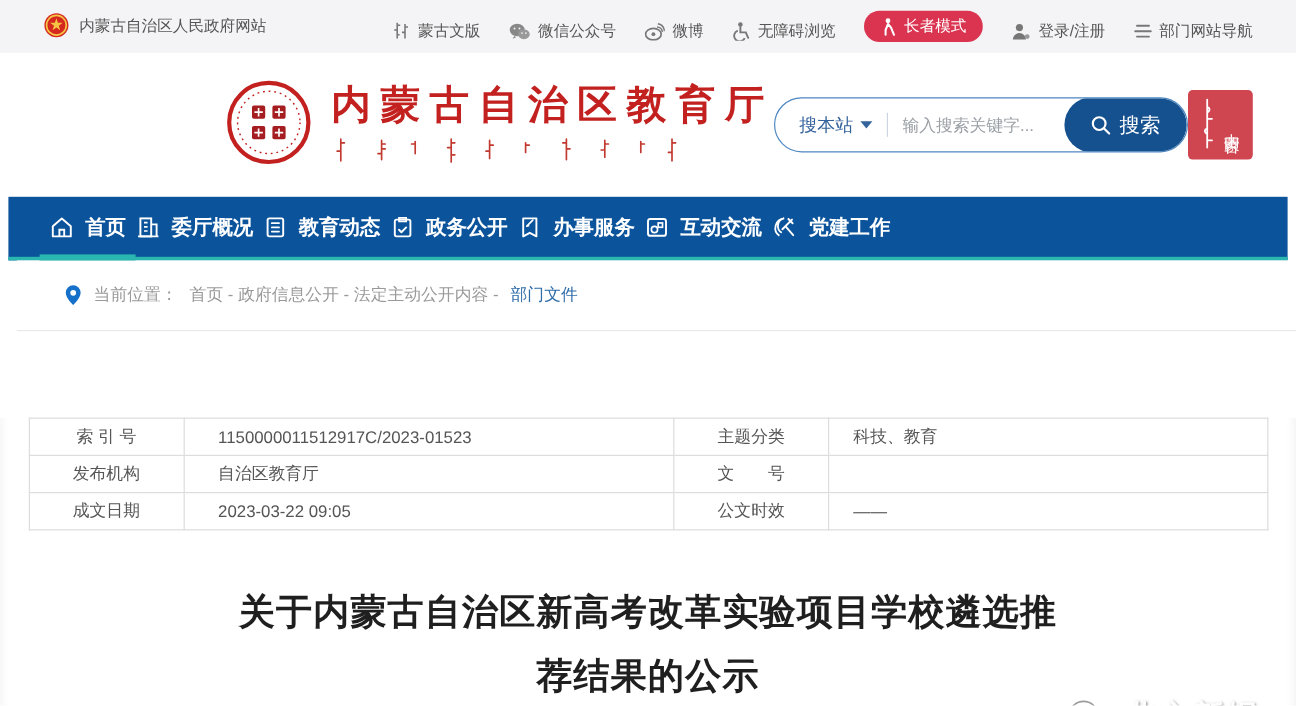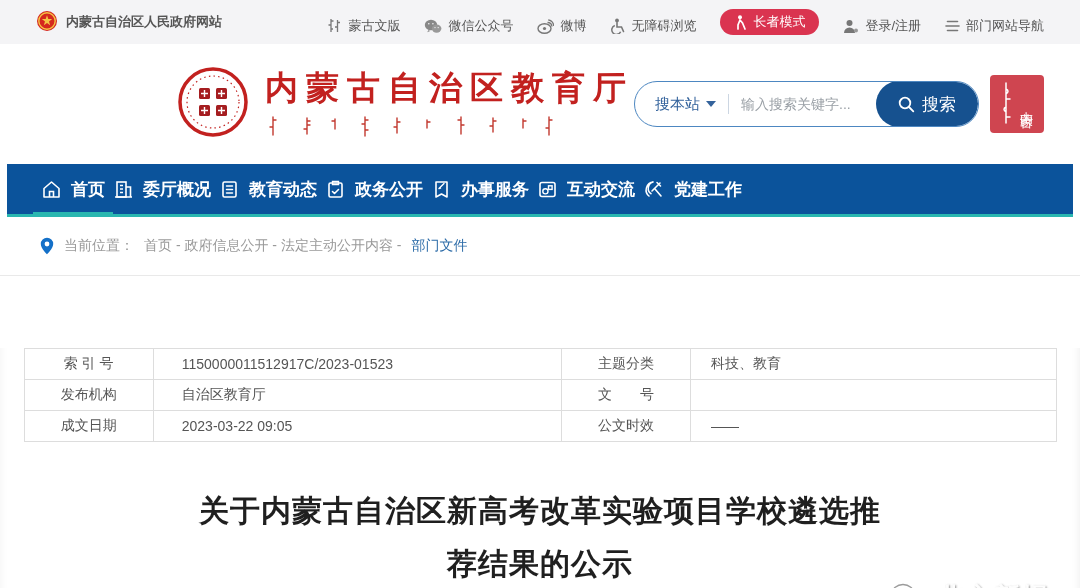--- a/index.html
+++ b/index.html
@@ -2,36 +2,36 @@
 <html><head>
 <meta charset="utf-8">
 <style>
   * { margin:0; padding:0; box-sizing:border-box; }
   html,body { width:1080px; height:588px; overflow:hidden; background:#fff;
     font-family:"Liberation Sans","DejaVu Sans",sans-serif; }
 
   
   .topbar { height:44px; background:#f4f4f6; display:flex; align-items:center;
     justify-content:space-between; padding:0 36px; font-size:13px; color:#555; }
-  .topbar-left { display:flex; align-items:center; gap:8px; cursor:pointer;font-weight:bold; }
+  .topbar-left { display:flex; align-items:center; gap:8px; cursor:pointer; }
   .topbar-right { display:flex; align-items:flex-end; gap:24px; }
   .tb-item { display:flex; align-items:center; gap:6px; cursor:pointer; color:#555; }
   .tb-item svg { display:block; }
   .elder-pill { background:#da3450; color:#fff; border-radius:14px; height:26px;
     padding:0 14px; display:flex; align-items:center; gap:6px; font-size:13px; }
 
   
   .header { height:120px; background:#fff; display:flex; align-items:center;
     justify-content:flex-end; padding:0 36px; }
   .brand { display:flex; align-items:center; gap:16px; cursor:pointer; }
   .brand-text .cn { color:#c2211f; font-family:"Liberation Serif","DejaVu Serif",serif;
     font-weight:bold; font-size:33px; letter-spacing:8px; white-space:nowrap; }
   .brand-text .mong { margin-top:4px; }
 
-  .header-right { display:flex; align-items:center; gap:11px; }
+  .header-right { display:flex; align-items:center; gap:0; }
   .searchbox { width:345px; height:46px; border:1px solid #4d87c1; border-radius:23px;
     display:flex; align-items:center; background:#fff; overflow:hidden; }
   .search-scope { display:flex; align-items:center; gap:6px; padding:0 12px 0 20px;
     color:#34639c; font-size:15px; cursor:pointer; white-space:nowrap; }
   .caret-down { width:0; height:0; border-left:5px solid transparent;
     border-right:5px solid transparent; border-top:6px solid #34639c; }
   .search-divider { width:1px; height:20px; background:#ccd6e2; }
   .search-input { flex:1; border:none; outline:none; font-size:14px; color:#333;
     padding:0 8px 0 12px; min-width:0; background:transparent; }
   .search-input::placeholder { color:#9aa0a6; }
@@ -49,21 +49,21 @@
     justify-content:flex-start; padding:0 30px; border-bottom:3px solid #2ab7b0; }
   .nav-item { display:flex; align-items:center; gap:9px; color:#fff; font-size:17px;
     font-weight:bold; cursor:pointer; position:relative; padding:0 4px; }
   .nav-item svg { display:block; }
   .nav-item.active::after { content:""; position:absolute; left:-4px; right:-4px;
     bottom:-3px; height:5px; background:#2ab7b0; }
 
   
   .breadcrumb { height:59px; display:flex; align-items:center; gap:10px;
     padding:0 40px; font-size:14px; color:#999; border-bottom:1px solid #e9e9e9;
-    background:#fff; }
+    background:#fff;margin-left:14px; }
   .breadcrumb .link { color:#2d6ca8; cursor:pointer; }
 
   
   .content { position:relative; height:312px; background:#fff;
     box-shadow:inset 10px 0 10px -10px rgba(0,0,0,.06), inset -10px 0 10px -10px rgba(0,0,0,.08); }
   .meta-table { width:1033px; margin:72px auto 0; border-collapse:collapse; font-size:14px; color:#555; }
   .meta-table td { border:1px solid #ddd; height:31px; padding:2px 8px; }
   .meta-table td.lbl { width:115px; text-align:center; }
   .meta-table td.val { padding-left:20px; text-align:left; }
   .meta-table td.val1 { width:363px;padding-left:28px; }

